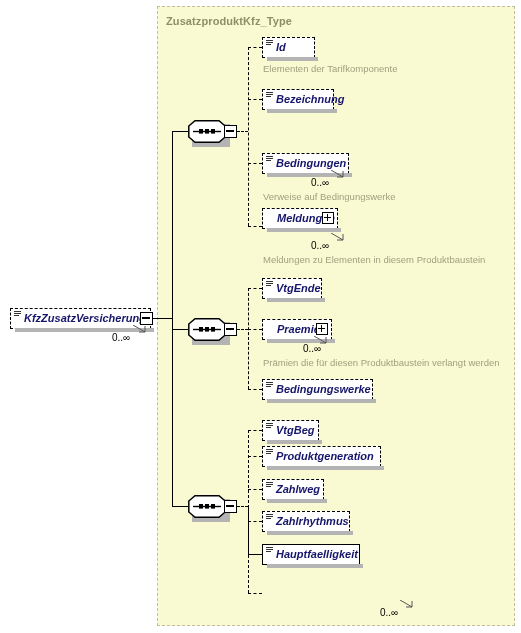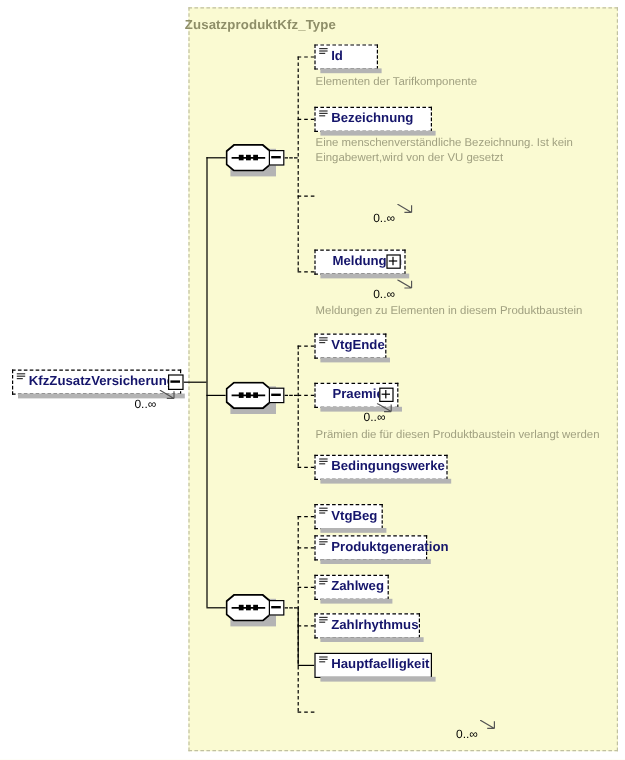--- a/index.html
+++ b/index.html
@@ -38,20 +38,21 @@
     z-index:6;
   }
   .node.optional{border:1px dashed #000;}
   .node.required{border:1.6px solid #000;}
   .node .lbl{
     font-size:11px;
     font-weight:bold;
     color:#15156b;
     white-space:nowrap;
     line-height:11px;
+    font-style:italic;
   }
   
   .node::after{
     content:"";
     position:absolute;
     left:4px;top:100%;
     width:100%;height:4px;
     background:#b4b4b4;
     z-index:-1;
   }
@@ -155,21 +156,21 @@
   .ln.solid-v{border-left:1.4px solid #000;width:0;}
   .ln.dash-h{border-top:1.2px dashed #000;height:0;}
   .ln.dash-v{border-left:1.2px dashed #000;width:0;}
 </style>
 </head>
 <body>
 
 <div id="canvas">
 
   <div class="type-box" style="left:157px;top:6px;width:358px;height:620px;"></div>
-  <div class="type-title" style="left:154px;top:15px;">ZusatzproduktKfz_Type</div>
+  <div class="type-title" style="left:166px;top:15px;">ZusatzproduktKfz_Type</div>
 
   <div class="node optional" style="left:10px;top:308px;width:141px;">
     <span class="attr-ic">
         <i></i>
         <i></i>
         <i></i>
       </span>
     <span class="lbl">KfzZusatzVersicherung</span>
   </div>
   <div class="root-minus" style="left:140px;top:312px;"></div>
@@ -204,36 +205,43 @@
     <span class="attr-ic">
         <i></i>
         <i></i>
         <i></i>
       </span>
     <span class="lbl">Id</span>
   </div>
   <div class="anno" style="left:263px;top:63px;width:240px;">Elementen der Tarifkomponente</div>
 
   <div class="ln dash-h" style="left:248px;top:99px;width:14px;"></div>
-  <div class="node optional" style="left:262px;top:89px;width:98px;">
+  <div class="node optional" style="left:262px;top:89px;width:72px;">
     <span class="attr-ic">
         <i></i>
         <i></i>
         <i></i>
       </span>
     <span class="lbl">Bezeichnung</span>
   </div>
-  <div class="anno" style="left:263px;top:114px;width:244px;">Eine menschenverständliche Bezeichnung. Ist kein
-Eingabewert,wird von der VU gesetzt</div>
 
   <div class="ln dash-h" style="left:248px;top:163px;width:14px;"></div>
+  <div class="node optional" style="left:262px;top:153px;width:87px;">
+    <span class="attr-ic">
+        <i></i>
+        <i></i>
+        <i></i>
+      </span>
+    <span class="lbl">Bedingungen</span>
+  </div>
   <svg class="many-mark" style="left:331px;top:170px;" viewBox="0 0 13 9">
     <path d="M0 0 L12 7 M12 7 L12 1 M12 7 L6 7" stroke="#555" fill="none" stroke-width="1"></path>
   </svg>
   <div class="card" style="left:311px;top:177px;">0..∞</div>
+  <div class="anno" style="left:263px;top:191px;width:244px;">Verweise auf Bedingungswerke</div>
 
   <div class="ln dash-h" style="left:248px;top:226px;width:14px;"></div>
   <div class="node optional" style="left:262px;top:208px;width:76px;">
     <span class="lbl" style="padding-left:1px;">Meldungen</span>
     <span class="plus-btn"></span>
   </div>
   <svg class="many-mark" style="left:331px;top:233px;" viewBox="0 0 13 9">
     <path d="M0 0 L12 7 M12 7 L12 1 M12 7 L6 7" stroke="#555" fill="none" stroke-width="1"></path>
   </svg>
   <div class="card" style="left:311px;top:240px;">0..∞</div>
@@ -305,21 +313,21 @@
   <div class="node optional" style="left:262px;top:420px;width:57px;">
     <span class="attr-ic">
         <i></i>
         <i></i>
         <i></i>
       </span>
     <span class="lbl">VtgBeg</span>
   </div>
 
   <div class="ln dash-h" style="left:248px;top:456px;width:14px;"></div>
-  <div class="node optional" style="left:262px;top:446px;width:94px;">
+  <div class="node optional" style="left:262px;top:446px;width:119px;">
     <span class="attr-ic">
         <i></i>
         <i></i>
         <i></i>
       </span>
     <span class="lbl">Produktgeneration</span>
   </div>
 
   <div class="ln dash-h" style="left:248px;top:489px;width:14px;"></div>
   <div class="node optional" style="left:262px;top:479px;width:62px;">

